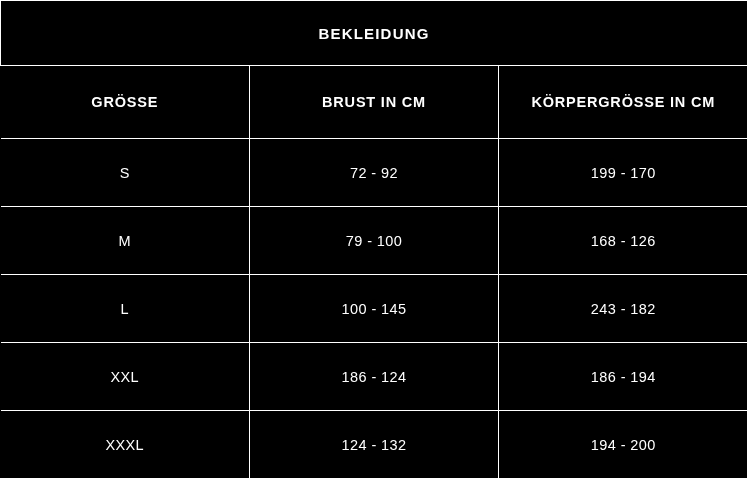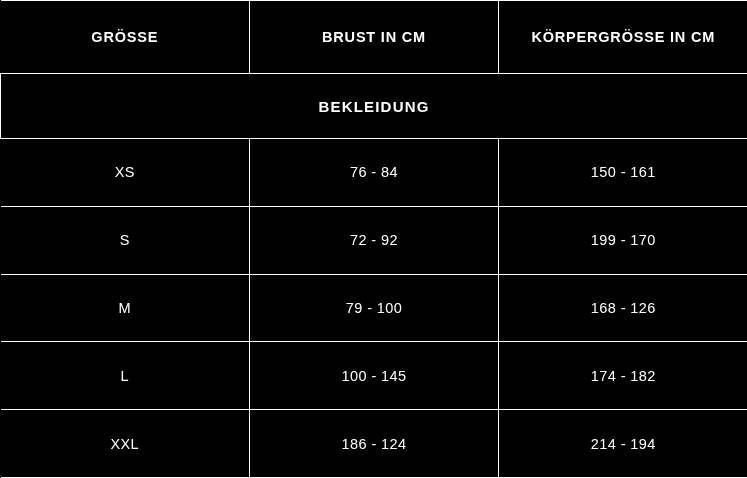--- a/index.html
+++ b/index.html
@@ -66,46 +66,46 @@
 <body>
 
 <table class="size-table">
   <colgroup>
     <col class="c1">
     <col class="c2">
     <col class="c3">
   </colgroup>
   <tbody>
     <tr>
+      <td class="title-cell" colspan="3">BEKLEIDUNG</td>
+    </tr>
+    <tr>
       <th class="header-cell first">GRÖßE</th>
       <th class="header-cell">BRUST IN CM</th>
       <th class="header-cell last">KÖRPERGRÖßE IN CM</th>
-    </tr>
-    <tr>
-      <td class="title-cell" colspan="3">BEKLEIDUNG</td>
-    </tr>
-    <tr>
-      <td class="body-cell first">XS</td>
-      <td class="body-cell">76 - 84</td>
-      <td class="body-cell last">150 - 161</td>
     </tr>
     <tr>
       <td class="body-cell first">S</td>
       <td class="body-cell">72 - 92</td>
       <td class="body-cell last">199 - 170</td>
     </tr>
     <tr>
       <td class="body-cell first">M</td>
       <td class="body-cell">79 - 100</td>
       <td class="body-cell last">168 - 126</td>
     </tr>
     <tr>
       <td class="body-cell first">L</td>
       <td class="body-cell">100 - 145</td>
-      <td class="body-cell last">174 - 182</td>
+      <td class="body-cell last">243 - 182</td>
     </tr>
     <tr>
       <td class="body-cell first">XXL</td>
       <td class="body-cell">186 - 124</td>
-      <td class="body-cell last">214 - 194</td>
+      <td class="body-cell last">186 - 194</td>
+    </tr>
+    <tr class="last-row">
+      <td class="body-cell first">XXXL</td>
+      <td class="body-cell">124 - 132</td>
+      <td class="body-cell last">194 - 200</td>
     </tr>
   </tbody>
 </table>
 
 </body></html>

